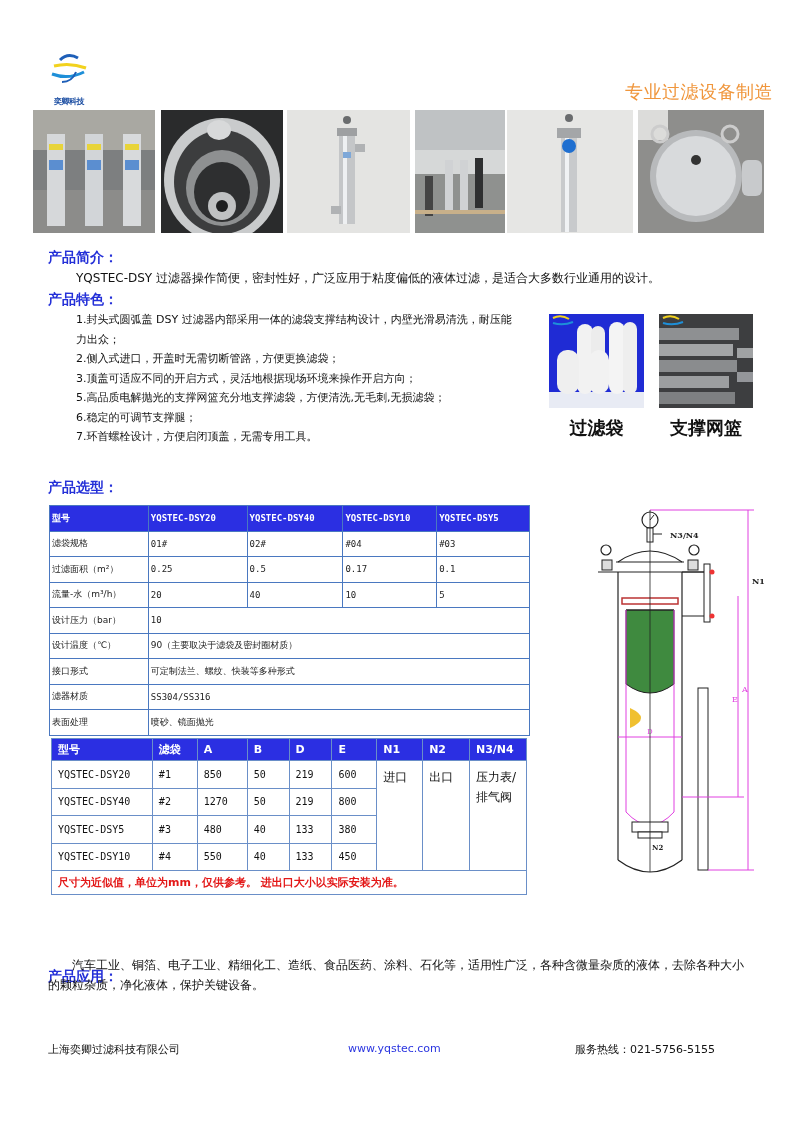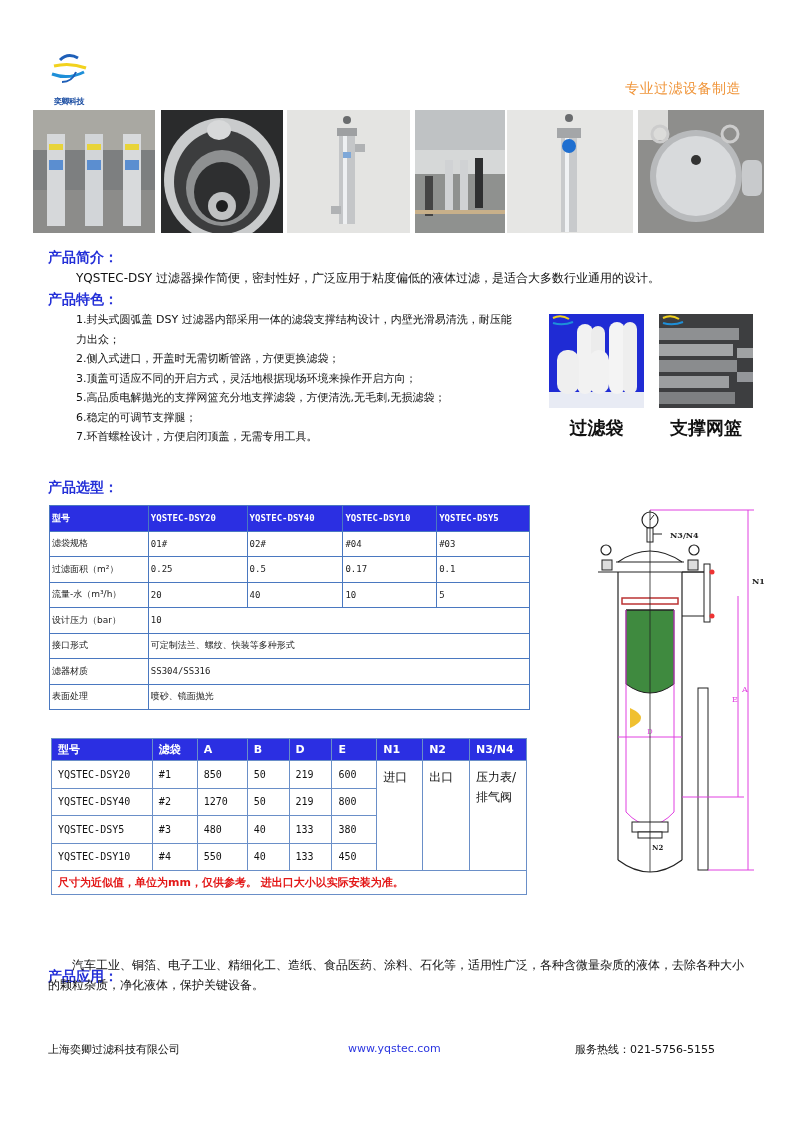--- a/index.html
+++ b/index.html
@@ -4,21 +4,21 @@
 <style>
   * { box-sizing: border-box; margin: 0; padding: 0; }
   html, body { width: 793px; height: 1122px; background: #ffffff; overflow: hidden; }
   body { position: relative; font-family: "DejaVu Sans", "Liberation Sans", sans-serif; color: #111; }
 
   .abs { position: absolute; }
 
   
   .logo { left: 48px; top: 52px; width: 42px; height: 46px; }
   .logo-text { position: absolute; left: 0; top: 44px; width: 42px; text-align: center; font-size: 8px; font-weight: bold; color: #1d4fa3; letter-spacing: -0.5px; white-space: nowrap; }
-  .slogan { left: 625px; top: 80px; font-size: 14px; color: #f0963c; letter-spacing: 0.5px; white-space: nowrap; }
+  .slogan { left: 625px; top: 80px; font-size: 18px; color: #f0963c; letter-spacing: 0.5px; white-space: nowrap; }
 
   
   .photo { top: 110px; height: 123px; overflow: hidden; }
   .photo svg { width: 100%; height: 100%; display: block; }
 
   
   .sec-title { left: 48px; font-size: 14px; font-weight: bold; color: #2430d8; white-space: nowrap; }
   .para { font-size: 12px; color: #111; white-space: nowrap; line-height: 20px; }
 
   .features { left: 76px; top: 310px; width: 470px; }
@@ -213,20 +213,24 @@
   <tr>
     <td class="lab">流量-水（m³/h）</td>
     <td>20</td>
     <td>40</td>
     <td>10</td>
     <td>5</td>
   </tr>
   <tr>
     <td class="lab">设计压力（bar）</td>
     <td colspan="4">10</td>
+  </tr>
+  <tr>
+    <td class="lab">设计温度（℃）</td>
+    <td colspan="4" class="lab">90（主要取决于滤袋及密封圈材质）</td>
   </tr>
   <tr>
     <td class="lab">接口形式</td>
     <td colspan="4" class="lab">可定制法兰、螺纹、快装等多种形式</td>
   </tr>
   <tr>
     <td class="lab">滤器材质</td>
     <td colspan="4">SS304/SS316</td>
   </tr>
   <tr>

